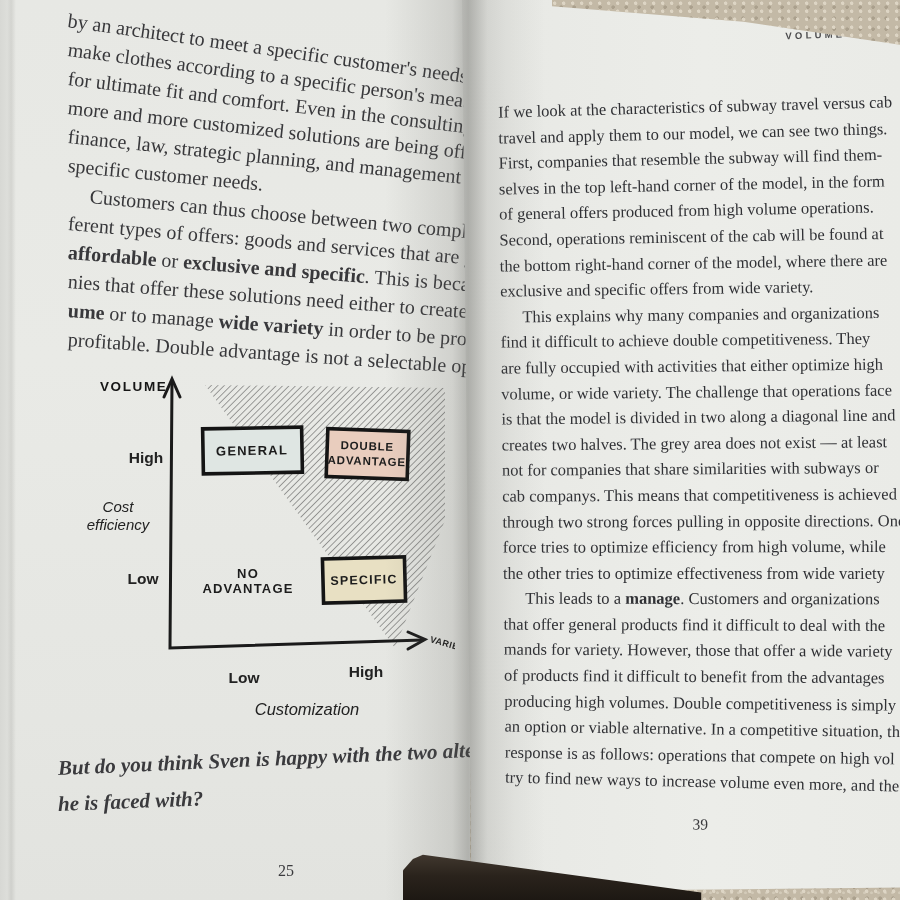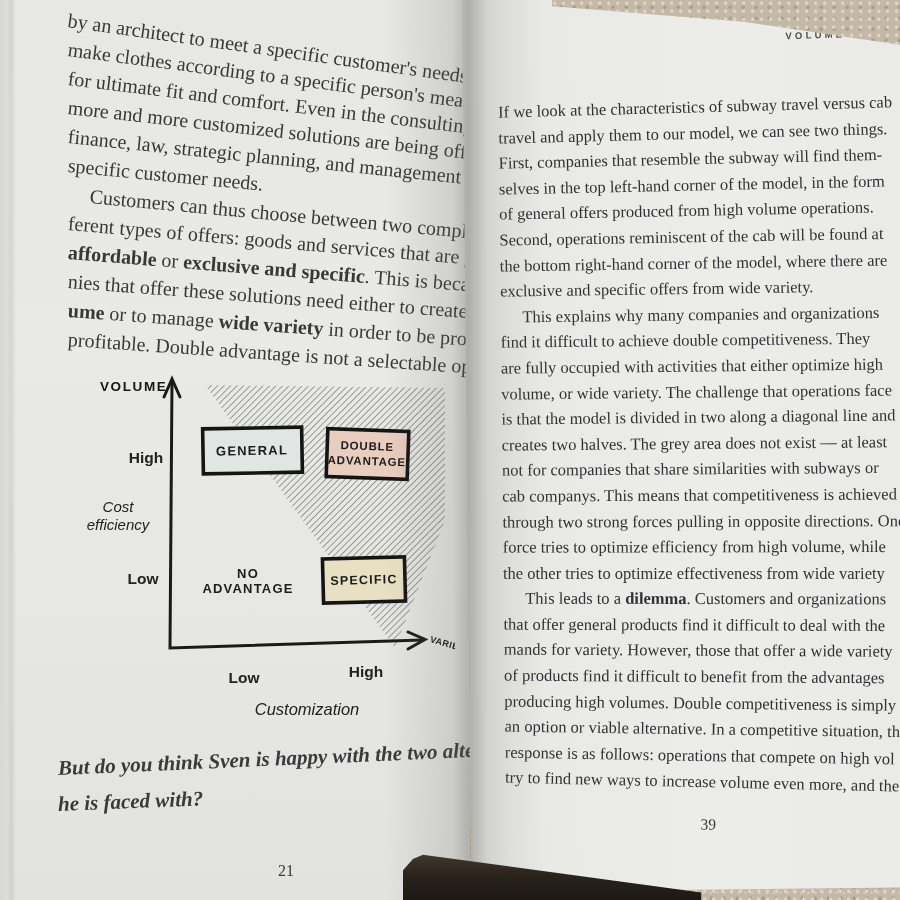--- a/index.html
+++ b/index.html
@@ -43,21 +43,21 @@
     font-style:italic;font-weight:bold;font-size:21px;line-height:36px;color:#3a3a3d;}
   .q-line{white-space:nowrap;transform-origin:0 50%;}
   .lp-num{position:absolute;left:278px;top:862px;font-size:16px;color:#3a3a3d;}
   
   .rp-header{position:absolute;left:323px;top:32px;white-space:nowrap;
     font-family:"Liberation Sans",sans-serif;font-size:9.5px;font-weight:600;
     letter-spacing:3.2px;color:#4c4c4e;transform:rotate(-1.2deg);}
   .rp-text{position:absolute;left:35px;top:100px;width:480px;
     font-size:16.5px;line-height:25.6px;color:#303135;}
   .rp-line{height:25.6px;white-space:nowrap;transform-origin:0 50%;}
-  .rp-num{position:absolute;left:230px;top:818px;font-size:15.5px;color:#3a3a3d;transform:rotate(1deg);}
+  .rp-num{position:absolute;left:222px;top:818px;font-size:15.5px;color:#3a3a3d;transform:rotate(1deg);}
   b{font-weight:bold;}
   
   .diagram{position:absolute;left:55px;top:372px;width:400px;height:360px;}
   .dt-box{font:700 13px "Liberation Sans",sans-serif;letter-spacing:1.2px;text-anchor:middle;fill:#1c1c1c;}
   .dt-box-sm{font:700 11.5px "Liberation Sans",sans-serif;letter-spacing:.8px;text-anchor:middle;fill:#1c1c1c;}
   .dt-axis{font:700 13.5px "Liberation Sans",sans-serif;letter-spacing:1.6px;fill:#161616;}
   .dt-tick{font:600 15.5px "Liberation Sans",sans-serif;fill:#222;text-anchor:middle;}
   .dt-it{font:italic 400 15px "Liberation Sans",sans-serif;fill:#222;text-anchor:middle;}
   .dt-it-lg{font:italic 400 16.5px "Liberation Sans",sans-serif;fill:#222;text-anchor:middle;}
   .dt-var{font:700 9px "Liberation Sans",sans-serif;letter-spacing:.5px;fill:#161616;}
@@ -126,21 +126,21 @@
       <g transform="rotate(-1.5 309 208)">
         <rect x="268" y="186" width="82" height="44" stroke="#141414" stroke-width="3.6" fill="#e8e0c3"></rect>
         <text x="309" y="212" class="dt-box" style="font-size:12.5px">SPECIFIC</text>
       </g>
     </svg>
 
     <div class="lp-question">
       <div class="q-line" style="transform:rotate(-2.5deg)">But do you think Sven is happy with the two alterna</div>
       <div class="q-line" style="transform:rotate(-2.2deg)">he is faced with?</div>
     </div>
-    <div class="lp-num">21</div>
+    <div class="lp-num">25</div>
     <div class="left-edge"></div>
   </div>
 
   <div class="right-page">
     <div class="rp-header">VOLUME OR VARIETY</div>
     <div class="rp-text">
       <div class="rp-line" style="transform:rotate(-0.9deg)">If we look at the characteristics of subway travel versus cab</div>
       <div class="rp-line" style="transform:rotate(-0.8deg)">travel and apply them to our model, we can see two things.</div>
       <div class="rp-line" style="transform:rotate(-0.7deg)">First, companies that resemble the subway will find them-</div>
       <div class="rp-line" style="transform:rotate(-0.6deg)">selves in the top left-hand corner of the model, in the form</div>
@@ -153,21 +153,21 @@
       <div class="rp-line">are fully occupied with activities that either optimize high</div>
       <div class="rp-line">volume, or wide variety. The challenge that operations face</div>
       <div class="rp-line">is that the model is divided in two along a diagonal line and</div>
       <div class="rp-line" style="transform:rotate(0.1deg)">creates two halves. The grey area does not exist — at least</div>
       <div class="rp-line" style="transform:rotate(0.2deg)">not for companies that share similarities with subways or</div>
       <div class="rp-line" style="transform:rotate(0.3deg)">cab companys. This means that competitiveness is achieved</div>
       <div class="rp-line" style="transform:rotate(0.4deg)">through two strong forces pulling in opposite directions. One</div>
       <div class="rp-line" style="transform:rotate(0.5deg)">force tries to optimize efficiency from high volume, while</div>
       <div class="rp-line" style="transform:rotate(0.6deg)">the other tries to optimize effectiveness from wide variety</div>
       <div class="rp-line indent" style="transform:rotate(0.7deg)">
-        <span>This leads to a </span><b>dilemma</b><span>. Customers and organizations</span>
+        <span>This leads to a </span><b>manage</b><span>. Customers and organizations</span>
       </div>
       <div class="rp-line" style="transform:rotate(0.8deg)">that offer general products find it difficult to deal with the</div>
       <div class="rp-line" style="transform:rotate(0.9deg)">mands for variety. However, those that offer a wide variety</div>
       <div class="rp-line" style="transform:rotate(1deg)">of products find it difficult to benefit from the advantages</div>
       <div class="rp-line" style="transform:rotate(1.2deg)">producing high volumes. Double competitiveness is simply</div>
       <div class="rp-line" style="transform:rotate(1.4deg)">an option or viable alternative. In a competitive situation, the</div>
       <div class="rp-line" style="transform:rotate(1.6deg)">response is as follows: operations that compete on high vol</div>
       <div class="rp-line" style="transform:rotate(1.9deg)">try to find new ways to increase volume even more, and the</div>
     </div>
     <div class="rp-num">39</div>

